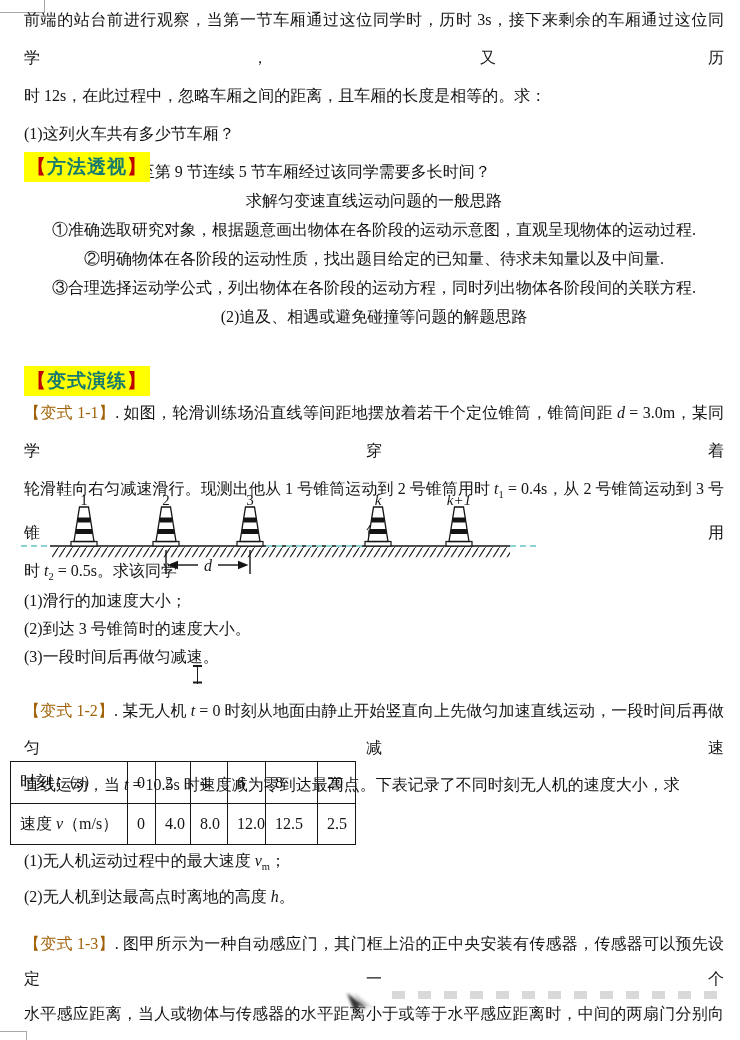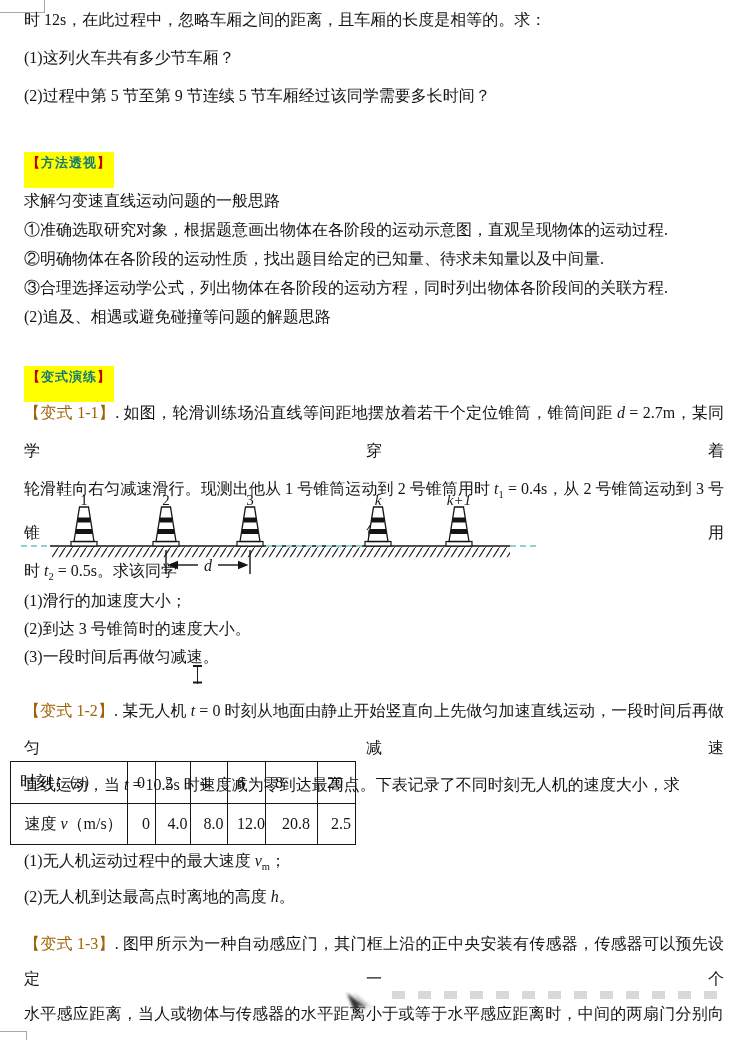--- a/index.html
+++ b/index.html
@@ -14,30 +14,30 @@
   
   .sn { font-family:"Liberation Serif","DejaVu Serif",serif; }
   .vi { font-family:"Liberation Serif","DejaVu Serif",serif; font-style:italic; }
   .sub { font-size:10.5px; vertical-align:-3.5px; }
   .vl { color:#a16207; }
   .hb { color:#C00000; }
   .ht { color:#177A6F; }
   
   .hl {
     position:absolute; left:24px; display:inline-block; background:#FFFF00;
-    font-size:13px; font-weight:bold; padding:2px 3px 16px 3px; letter-spacing:1px;
+    font-size:19px; font-weight:bold; padding:2px 3px 2px 3px; letter-spacing:1px;
   }
   
   #vtable { position:absolute; left:10px; top:761px; border-collapse:collapse; table-layout:fixed; }
   #vtable td {
     border:1.5px solid #161616; padding:0 0 0 9px; font-size:16px; vertical-align:middle;
     overflow:hidden; white-space:nowrap;
   }
   #vtable tr.r1 td { height:41px;margin-left:19px; }
-  #vtable tr.r2 td { height:40px;text-align:center; }
+  #vtable tr.r2 td { height:40px; }
   
   .ibeam { position:absolute; left:192px; top:665px; width:11px; height:20px; }
   .ibeam::before { content:""; position:absolute; left:4.6px; top:1px; bottom:1px; width:1.8px; background:#1a1a1a; }
   .ibeam::after {
     content:""; position:absolute; left:1px; width:9px; height:1.8px; top:0; background:#1a1a1a;
     box-shadow:0 16.5px 0 #1a1a1a;
   }
   
   .smudge { position:absolute; left:344px; top:992px; }
   
@@ -52,39 +52,40 @@
   .corner.bl { left:-3px; top:1031px; width:28px; height:16px; }
 </style>
 </head>
 <body>
 
 <div id="page">
 
   <div class="corner tl"></div>
 
   <div class="txtblock" id="intro" style="top:1px; line-height:38px;">
+    <div class="tl jf"><span>前端的站台前进行观察，当第一节车厢通过这位同学时，历时 </span><span class="sn">3s</span><span>，接下来剩余的车厢通过这位同学，又历</span></div>
     <div class="tl"><span>时 </span><span class="sn">12s</span><span>，在此过程中，忽略车厢之间的距离，且车厢的长度是相等的。求：</span></div>
     <div class="tl"><span class="sn">(1)</span><span>这列火车共有多少节车厢？</span></div>
     <div class="tl"><span class="sn">(2)</span><span>过程中第 </span><span class="sn">5</span><span> 节至第 </span><span class="sn">9</span><span> 节连续 </span><span class="sn">5</span><span> 节车厢经过该同学需要多长时间？</span></div>
   </div>
 
   <div class="hl" id="h-method" style="top:152px;"><span class="hb">【</span><span class="ht">方法透视</span><span class="hb">】</span></div>
 
-  <div class="txtblock" id="method-lines" style="top:186px; line-height:29px;">
+  <div class="txtblock" id="method-lines" style="top:186px; line-height:29px;text-align:center;">
     <div class="tl">求解匀变速直线运动问题的一般思路</div>
     <div class="tl">①准确选取研究对象，根据题意画出物体在各阶段的运动示意图，直观呈现物体的运动过程.</div>
     <div class="tl">②明确物体在各阶段的运动性质，找出题目给定的已知量、待求未知量以及中间量.</div>
     <div class="tl">③合理选择运动学公式，列出物体在各阶段的运动方程，同时列出物体各阶段间的关联方程.</div>
     <div class="tl">(2)追及、相遇或避免碰撞等问题的解题思路</div>
   </div>
 
   <div class="hl" id="h-practice" style="top:366px;"><span class="hb">【</span><span class="ht">变式演练</span><span class="hb">】</span></div>
 
   <div class="txtblock" id="var11" style="top:394px; line-height:38px;">
-    <div class="tl jf"><span class="vl">【变式 </span><span class="vl sn">1-1</span><span class="vl">】</span><span class="sn">. </span><span>如图，轮滑训练场沿直线等间距地摆放着若干个定位锥筒，锥筒间距 </span><span class="vi">d</span><span class="sn"> = 2.7m</span><span>，某同学穿着</span></div>
+    <div class="tl jf"><span class="vl">【变式 </span><span class="vl sn">1-1</span><span class="vl">】</span><span class="sn">. </span><span>如图，轮滑训练场沿直线等间距地摆放着若干个定位锥筒，锥筒间距 </span><span class="vi">d</span><span class="sn"> = 3.0m</span><span>，某同学穿着</span></div>
     <div class="tl jf"><span>轮滑鞋向右匀减速滑行。现测出他从 </span><span class="sn">1</span><span> 号锥筒运动到 </span><span class="sn">2</span><span> 号锥筒用时 </span><span class="vi">t</span><span class="sn sub">1</span><span class="sn"> = 0.4s</span><span>，从 </span><span class="sn">2</span><span> 号锥筒运动到 </span><span class="sn">3</span><span> 号锥筒用</span></div>
     <div class="tl"><span>时 </span><span class="vi">t</span><span class="sn sub">2</span><span class="sn"> = 0.5s</span><span>。求该同学</span></div>
   </div>
 
   <svg class="abs" style="left:16px; top:493px;" width="530" height="96" viewBox="0 0 530 96">
     <defs>
       <pattern id="hatch" width="7" height="11" patternUnits="userSpaceOnUse">
         <line x1="7" y1="0" x2="0" y2="11" stroke="#1b1b1b" stroke-width="1.2"></line>
       </pattern>
     </defs>
@@ -174,21 +175,21 @@
       <td>6</td>
       <td>8</td>
       <td>20</td>
     </tr>
     <tr class="r2">
       <td><span>速度 </span><span class="vi">v</span><span>（m/s）</span></td>
       <td>0</td>
       <td>4.0</td>
       <td>8.0</td>
       <td>12.0</td>
-      <td>20.8</td>
+      <td>12.5</td>
       <td>2.5</td>
     </tr>
   </tbody>
     </table>
 
   <div class="txtblock" id="q12" style="top:846px; line-height:30px;">
     <div class="tl"><span class="sn">(1)</span><span>无人机运动过程中的最大速度 </span><span class="vi">v</span><span class="sn sub">m</span><span>；</span></div>
     <div class="tl"><span class="sn">(2)</span><span>无人机到达最高点时离地的高度 </span><span class="vi">h</span><span>。</span></div>
   </div>
 

